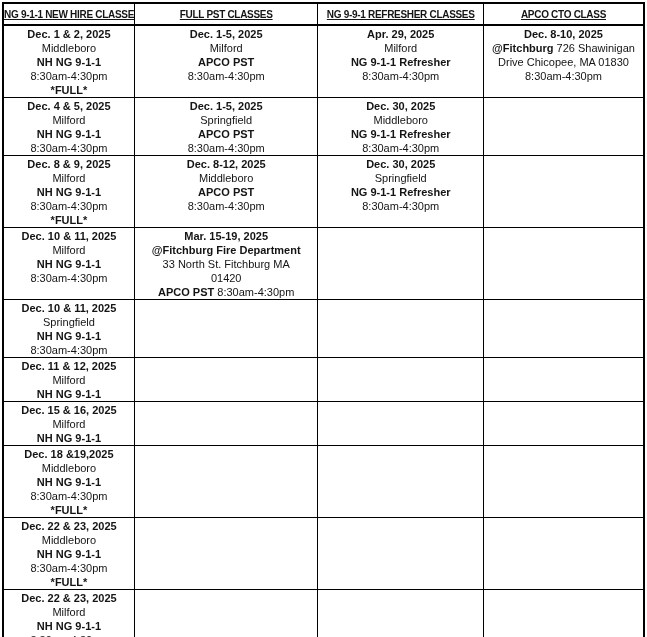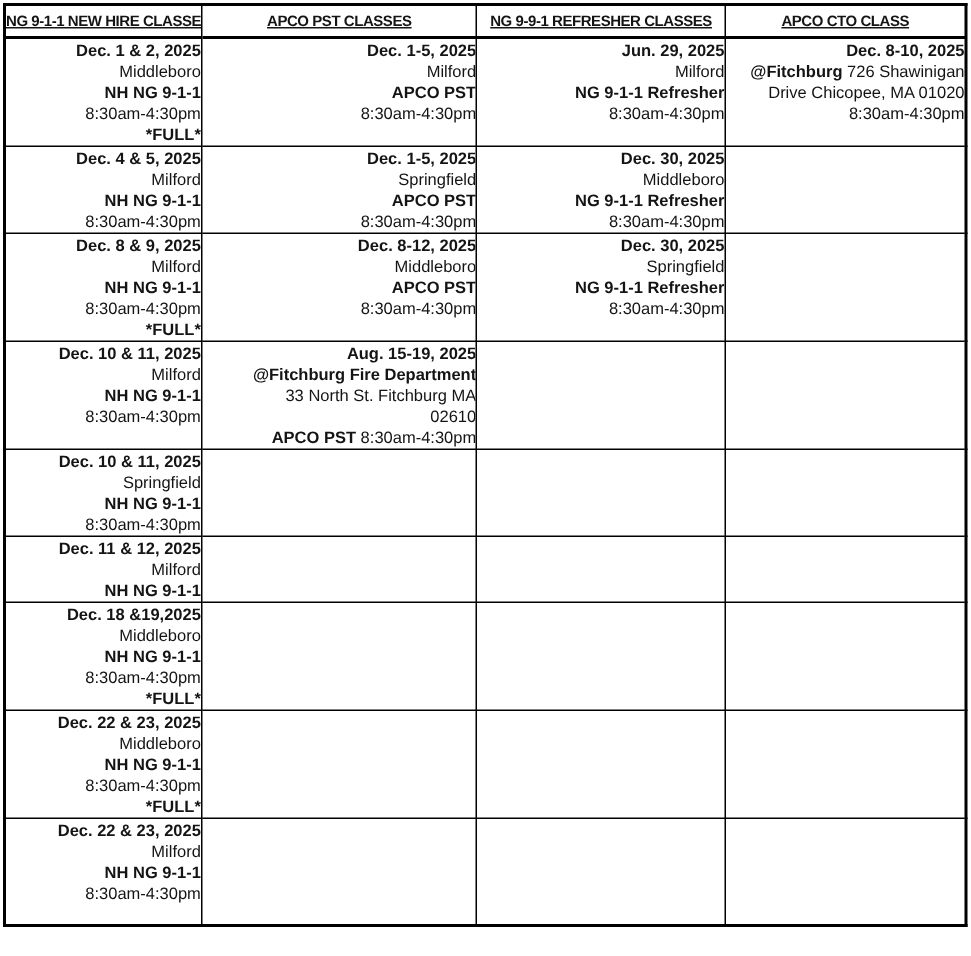--- a/index.html
+++ b/index.html
@@ -35,21 +35,21 @@
     font-weight: bold;
     letter-spacing: -0.3px;
     text-decoration: underline;
     text-align: center;
     vertical-align: middle;
     white-space: nowrap;
     border-bottom-width: 2px;
   }
   table.schedule td {
     vertical-align: top;
-    text-align: right;
+    text-align: center;
     font-size: 11px;
     line-height: 14px;
     padding-top: 1px;
   }
   table.schedule td .line {
     white-space: nowrap;
   }
   
   tbody tr:nth-child(1)  { height: 71px; }
   tbody tr:nth-child(2)  { height: 55px; }
@@ -73,50 +73,50 @@
   <table class="schedule">
     <colgroup>
       <col class="c1">
         <col class="c2">
         <col class="c3">
         <col class="c4">
     </colgroup>
     <thead>
       <tr>
         <th>NG 9-1-1 NEW HIRE CLASSES</th>
-        <th>APCO PST CLASSES</th>
+        <th>FULL PST CLASSES</th>
         <th>NG 9-9-1 REFRESHER CLASSES</th>
         <th>APCO CTO CLASS</th>
       </tr>
     </thead>
     <tbody>
         <tr>
           <td>
             <div class="line"><b>Dec. 1 &amp; 2, 2025</b></div>
             <div class="line"><span>Middleboro</span></div>
             <div class="line"><b>NH NG 9-1-1</b></div>
             <div class="line"><span>8:30am-4:30pm</span></div>
             <div class="line"><b>*FULL*</b></div>
           </td>
           <td>
             <div class="line"><b>Dec. 1-5, 2025</b></div>
             <div class="line"><span>Milford</span></div>
             <div class="line"><b>APCO PST</b></div>
             <div class="line"><span>8:30am-4:30pm</span></div>
           </td>
           <td>
-            <div class="line"><b>Jun. 29, 2025</b></div>
+            <div class="line"><b>Apr. 29, 2025</b></div>
             <div class="line"><span>Milford</span></div>
             <div class="line"><b>NG 9-1-1 Refresher</b></div>
             <div class="line"><span>8:30am-4:30pm</span></div>
           </td>
           <td>
             <div class="line"><b>Dec. 8-10, 2025</b></div>
             <div class="line"><b>@Fitchburg</b><span> 726 Shawinigan</span></div>
-            <div class="line"><span>Drive Chicopee, MA 01020</span></div>
+            <div class="line"><span>Drive Chicopee, MA 01830</span></div>
             <div class="line"><span>8:30am-4:30pm</span></div>
           </td>
         </tr>
         <tr>
           <td>
             <div class="line"><b>Dec. 4 &amp; 5, 2025</b></div>
             <div class="line"><span>Milford</span></div>
             <div class="line"><b>NH NG 9-1-1</b></div>
             <div class="line"><span>8:30am-4:30pm</span></div>
           </td>
@@ -157,43 +157,53 @@
           <td></td>
         </tr>
         <tr>
           <td>
             <div class="line"><b>Dec. 10 &amp; 11, 2025</b></div>
             <div class="line"><span>Milford</span></div>
             <div class="line"><b>NH NG 9-1-1</b></div>
             <div class="line"><span>8:30am-4:30pm</span></div>
           </td>
           <td>
-            <div class="line"><b>Aug. 15-19, 2025</b></div>
+            <div class="line"><b>Mar. 15-19, 2025</b></div>
             <div class="line"><b>@Fitchburg Fire Department</b></div>
             <div class="line"><span>33 North St. Fitchburg MA</span></div>
-            <div class="line"><span>02610</span></div>
+            <div class="line"><span>01420</span></div>
             <div class="line"><b>APCO PST</b><span> 8:30am-4:30pm</span></div>
           </td>
           <td></td>
           <td></td>
         </tr>
         <tr>
           <td>
             <div class="line"><b>Dec. 10 &amp; 11, 2025</b></div>
             <div class="line"><span>Springfield</span></div>
             <div class="line"><b>NH NG 9-1-1</b></div>
             <div class="line"><span>8:30am-4:30pm</span></div>
           </td>
           <td></td>
           <td></td>
           <td></td>
         </tr>
         <tr>
           <td>
             <div class="line"><b>Dec. 11 &amp; 12, 2025</b></div>
+            <div class="line"><span>Milford</span></div>
+            <div class="line"><b>NH NG 9-1-1</b></div>
+          </td>
+          <td></td>
+          <td></td>
+          <td></td>
+        </tr>
+        <tr>
+          <td>
+            <div class="line"><b>Dec. 15 &amp; 16, 2025</b></div>
             <div class="line"><span>Milford</span></div>
             <div class="line"><b>NH NG 9-1-1</b></div>
           </td>
           <td></td>
           <td></td>
           <td></td>
         </tr>
         <tr>
           <td>
             <div class="line"><b>Dec. 18 &amp;19,2025</b></div>

